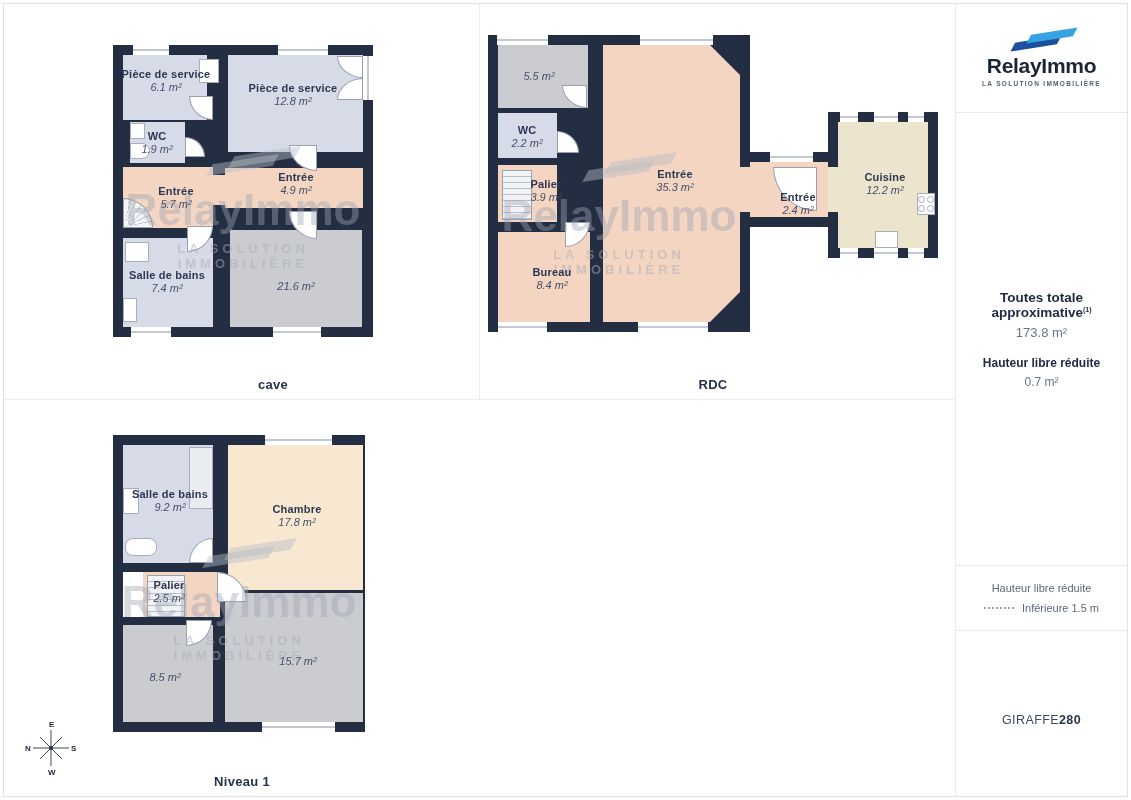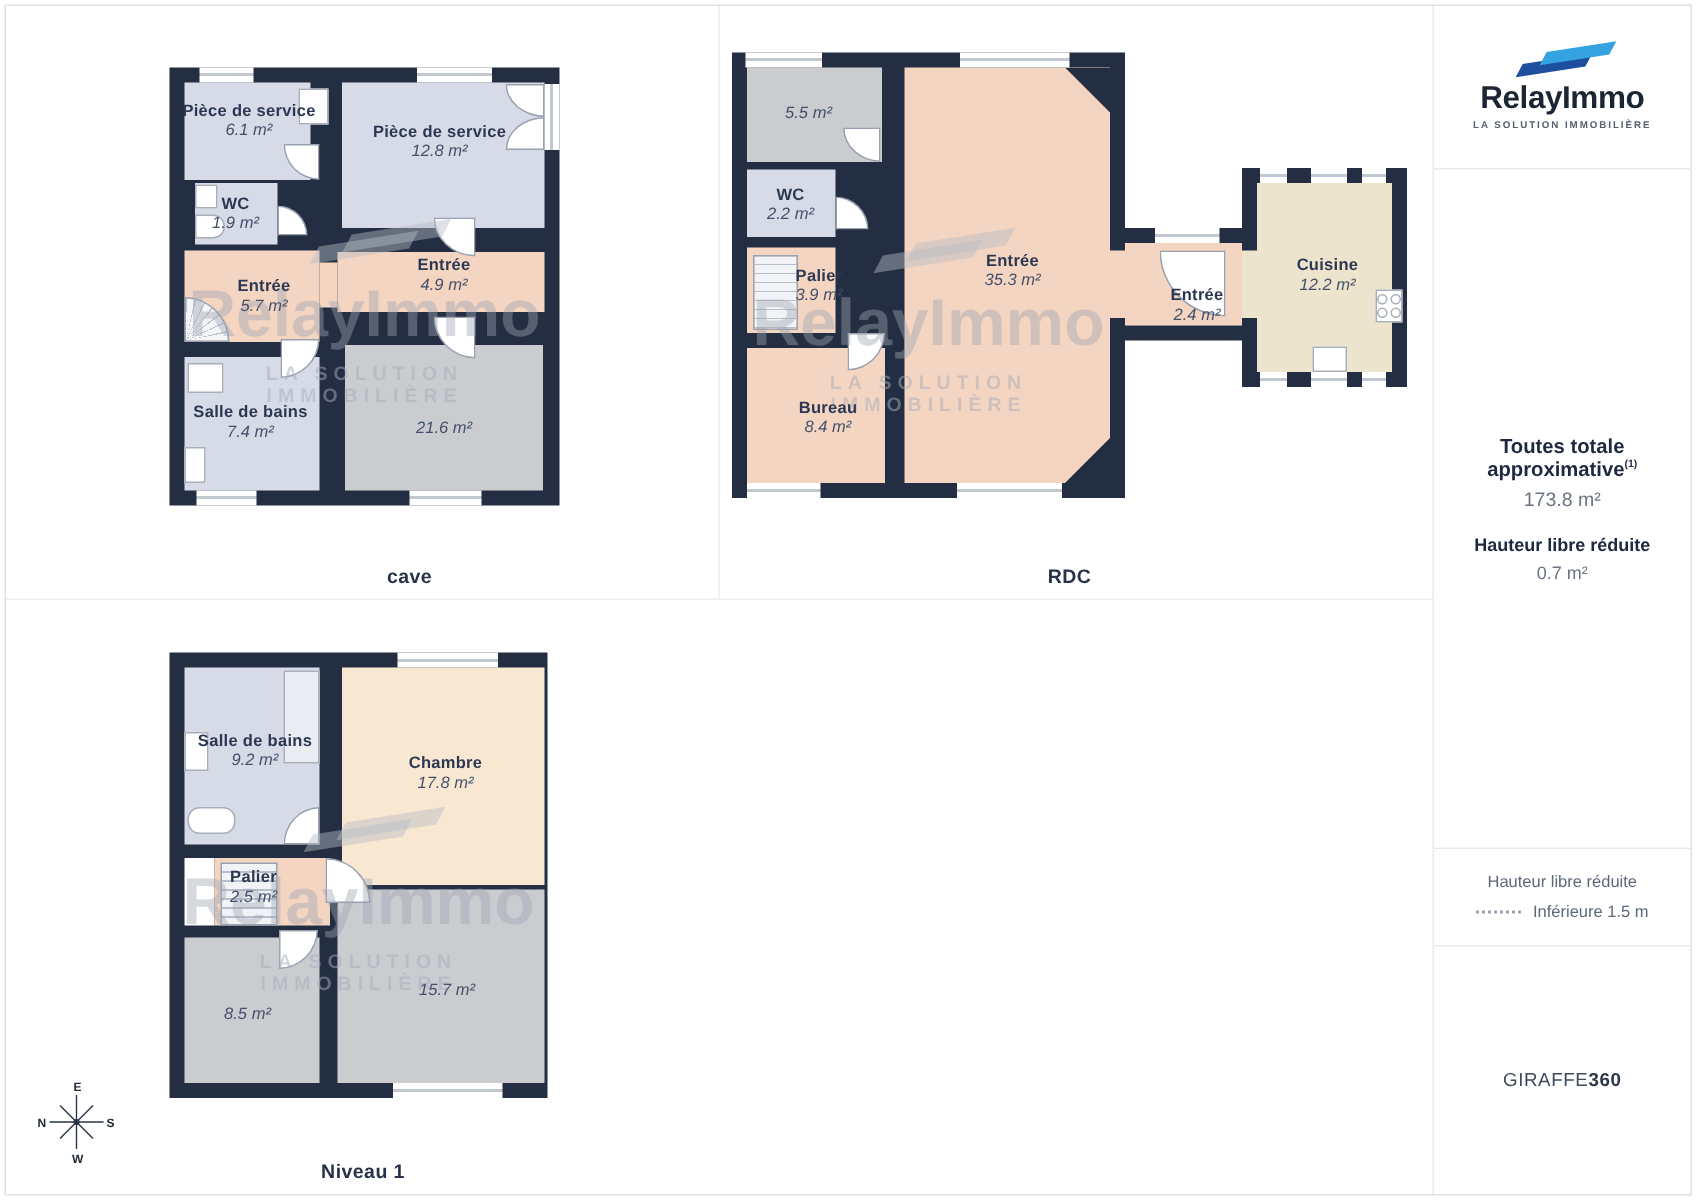--- a/index.html
+++ b/index.html
@@ -306,16 +306,16 @@
       <div class="sum-subval">0.7 m²</div>
     </div>
     <div class="sec sec-legend">
       <span>Hauteur libre réduite</span>
       <span class="legend-line">
           <i class="dash"></i>
           <span>Inférieure 1.5 m</span>
         </span>
     </div>
     <div class="sec sec-legal">
-      <div class="giraffe"><span>GIRAFFE</span><b>360</b></div>
+      <div class="giraffe"><span>GIRAFFE</span><b>280</b></div>
     </div>
   </div>
 </div>
 
 </body></html>

